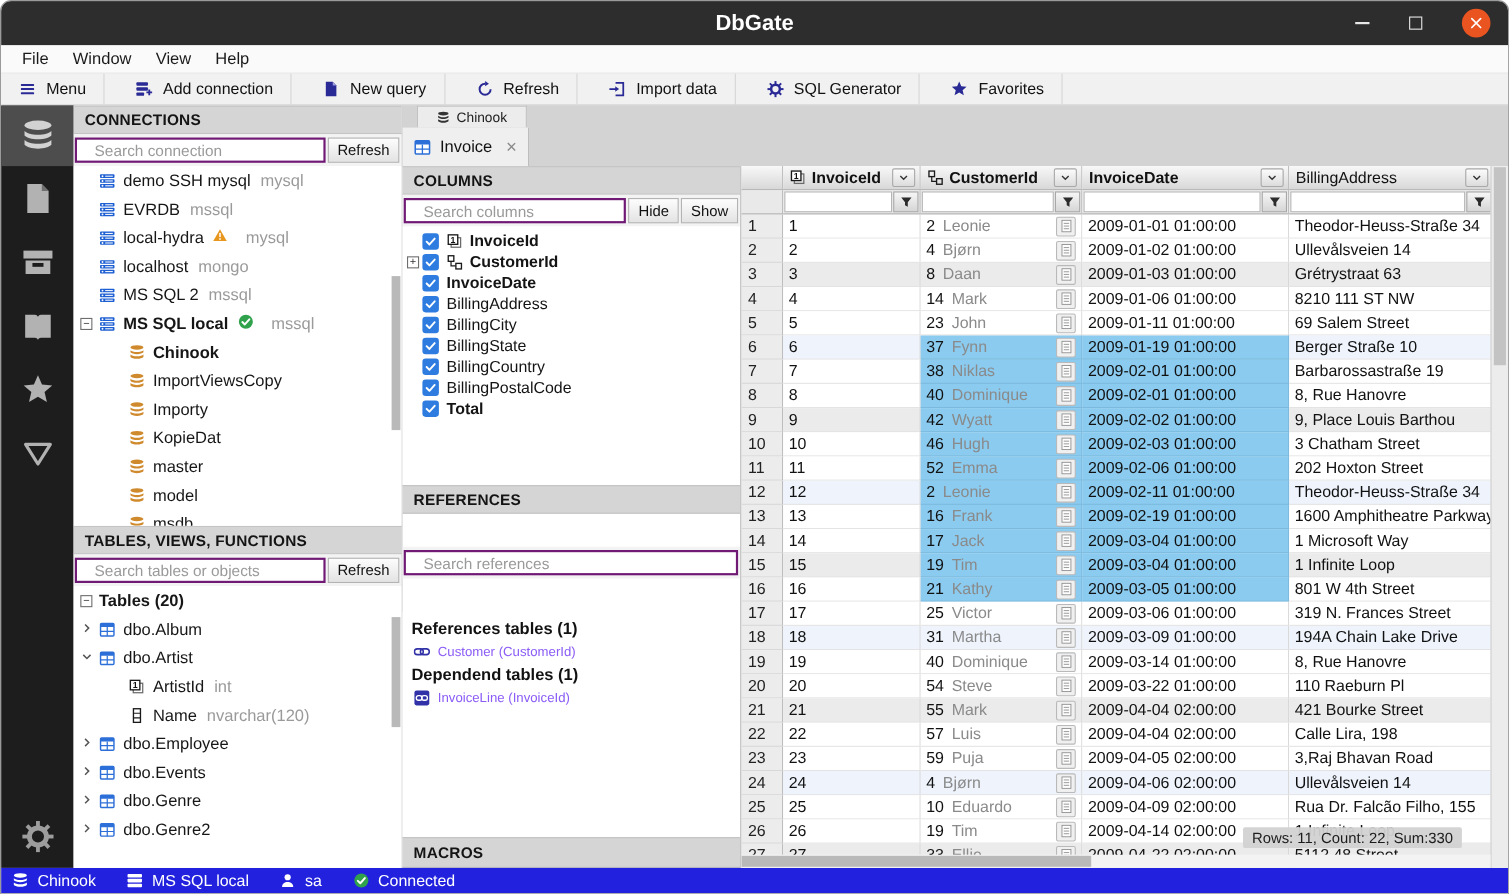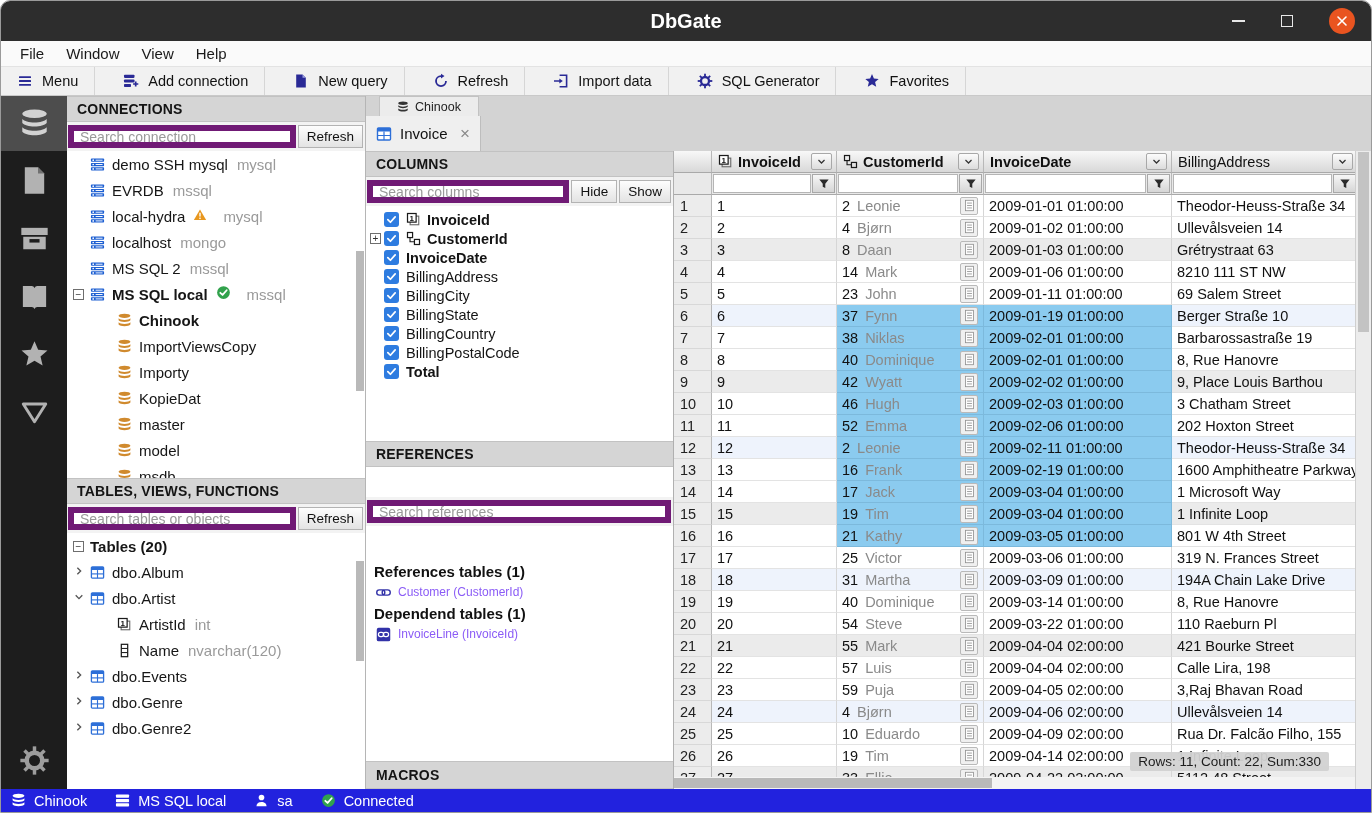--- a/index.html
+++ b/index.html
@@ -46,22 +46,22 @@
   .rail .spacer { flex:1; }
   
   .icon { display:inline-flex; width:1em; height:1em; flex:none; align-items:center; justify-content:center; }
   .icon svg { width:1em; height:1em; display:block; }
   
   .leftcol { width:299px; flex:none; display:flex; flex-direction:column; border-right:1px solid #b5b5b5; background:#fff; }
   .panel-header { height:26px; background:#d5d5d5; border-bottom:1px solid #c2c2c2; border-top:1px solid #c2c2c2;
     font-size:14px; font-weight:bold; color:#141414; display:flex; align-items:center; padding-left:10px; flex:none;
     letter-spacing:.2px; }
   .searchrow { display:flex; align-items:center; padding:3px 2px 3px 1px; gap:2px; background:#f3f3f3; flex:none; }
-  .searchrow input { flex:1; min-width:0; height:23px; border:6px solid #701a75; background:#fff;
-    font-size:14px; font-family:inherit; padding:0 6px; color:#222; }
+  .searchrow input { flex:1; min-width:0; height:23px; border:2px solid #701a75; background:#fff;
+    font-size:14px; font-family:inherit; padding:0 16px; color:#222; }
   .searchrow input::placeholder { color:#9a9a9a; }
   .btn { height:23px; background:linear-gradient(#fdfdfd,#e3e3e3); border:1px solid #b3b3b3;
     font-size:13.5px; font-family:inherit; color:#111; padding:0 8px; cursor:default; }
   .list { flex:1; overflow:hidden; position:relative; background:#fff; }
   .tree-row { height:26px; display:flex; align-items:center; font-size:15px; color:#161616; white-space:nowrap; padding-left:6px; }
   .tree-row.child { padding-left:33px; }
   .tree-row .gutter { width:17px; flex:none; display:flex; align-items:center; justify-content:flex-start; }
   .tree-row .icon { font-size:16px; margin-right:7px; }
   .tree-row .lbl.bold { font-weight:bold; }
   .tree-row .engine { color:#9a9a9a; margin-left:9px; }
@@ -640,20 +640,38 @@
                   </span></span>
               </span>
               <span class="icon" style="font-size:15px">
                 <svg viewBox="0 0 16 16" xmlns="http://www.w3.org/2000/svg">
                   <rect x="1.5" y="2" width="13" height="12" rx="1" fill="#fff" stroke="#2d6fd8" stroke-width="1.4"></rect>
                   <path d="M1.5 3 a1 1 0 0 1 1-1 h11 a1 1 0 0 1 1 1 v2.4 h-13 Z" fill="#2d6fd8"></path>
                   <line x1="8" y1="5.4" x2="8" y2="14" stroke="#2d6fd8" stroke-width="1.2"></line>
                   <line x1="1.5" y1="9.5" x2="14.5" y2="9.5" stroke="#2d6fd8" stroke-width="1.2"></line>
                 </svg>
               </span>
+              <span class="lbl">dbo.Employee</span>
+            </div>
+            <div class="tree-row">
+    <span class="gutter">
+                <span class="chev"><span class="icon" style="font-size:12px">
+                    <svg viewBox="0 0 16 16" xmlns="http://www.w3.org/2000/svg">
+                      <path d="M5.8 3.6 L10.2 8 L5.8 12.4" fill="none" stroke="#555" stroke-width="1.8"></path>
+                    </svg>
+                  </span></span>
+              </span>
+              <span class="icon" style="font-size:15px">
+                <svg viewBox="0 0 16 16" xmlns="http://www.w3.org/2000/svg">
+                  <rect x="1.5" y="2" width="13" height="12" rx="1" fill="#fff" stroke="#2d6fd8" stroke-width="1.4"></rect>
+                  <path d="M1.5 3 a1 1 0 0 1 1-1 h11 a1 1 0 0 1 1 1 v2.4 h-13 Z" fill="#2d6fd8"></path>
+                  <line x1="8" y1="5.4" x2="8" y2="14" stroke="#2d6fd8" stroke-width="1.2"></line>
+                  <line x1="1.5" y1="9.5" x2="14.5" y2="9.5" stroke="#2d6fd8" stroke-width="1.2"></line>
+                </svg>
+              </span>
               <span class="lbl">dbo.Events</span>
             </div>
             <div class="tree-row">
     <span class="gutter">
                 <span class="chev"><span class="icon" style="font-size:12px">
                     <svg viewBox="0 0 16 16" xmlns="http://www.w3.org/2000/svg">
                       <path d="M5.8 3.6 L10.2 8 L5.8 12.4" fill="none" stroke="#555" stroke-width="1.8"></path>
                     </svg>
                   </span></span>
               </span>

